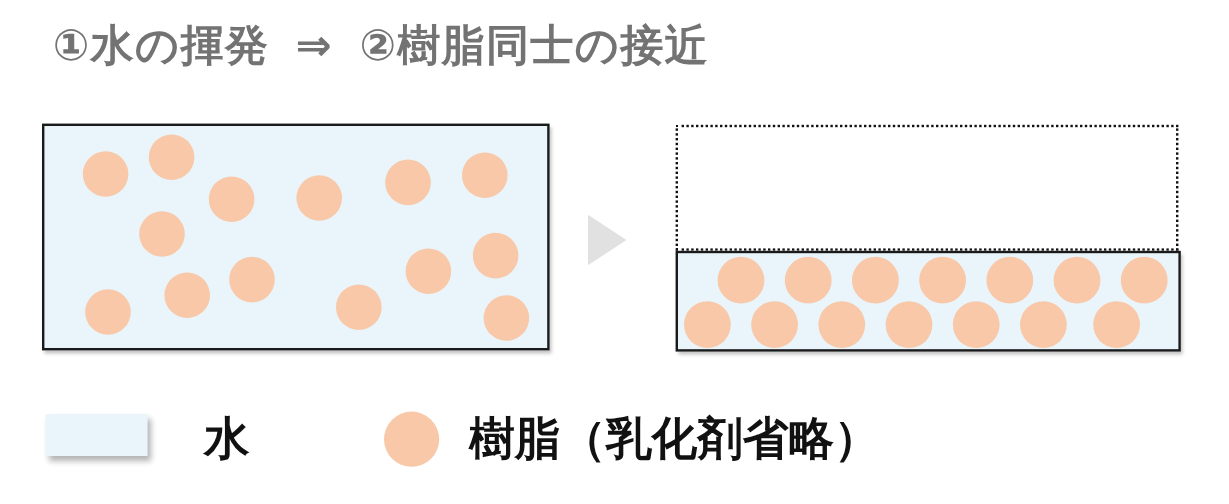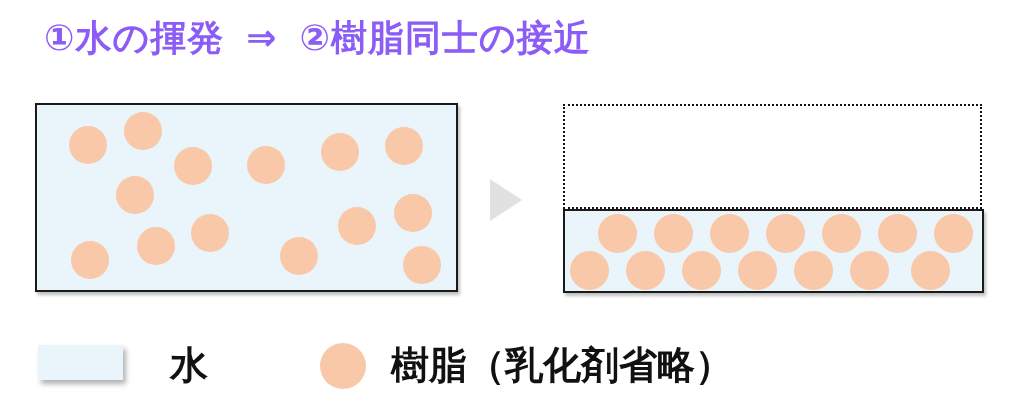--- a/index.html
+++ b/index.html
@@ -2,21 +2,21 @@
 <html style="--water: #E9F5FA; --resin: #F8C8A8; --arrow: #E1E1E1;"><head>
 <meta charset="utf-8">
 <style>
   html,body{margin:0;padding:0;background:#ffffff;}
   .canvas{
     position:relative;width:1024px;height:420px;background:#ffffff;overflow:hidden;
     font-family:"Liberation Sans","DejaVu Sans",sans-serif;
   }
   .title{
     position:absolute;left:44px;top:14px;
-    font-size:36px;font-weight:bold;color:#8b5cf6;
+    font-size:36px;font-weight:bold;color:#737373;
     letter-spacing:1px;white-space:pre;
   }
   .box{position:absolute;box-sizing:border-box;}
   .solid-box{
     border:2.5px solid #1a1a1a;
     background:var(--water,#e9f5fa);
     box-shadow:2px 3px 3px rgba(0,0,0,0.25);
   }
   .dotted-box{
     border:2px dotted #111111;

